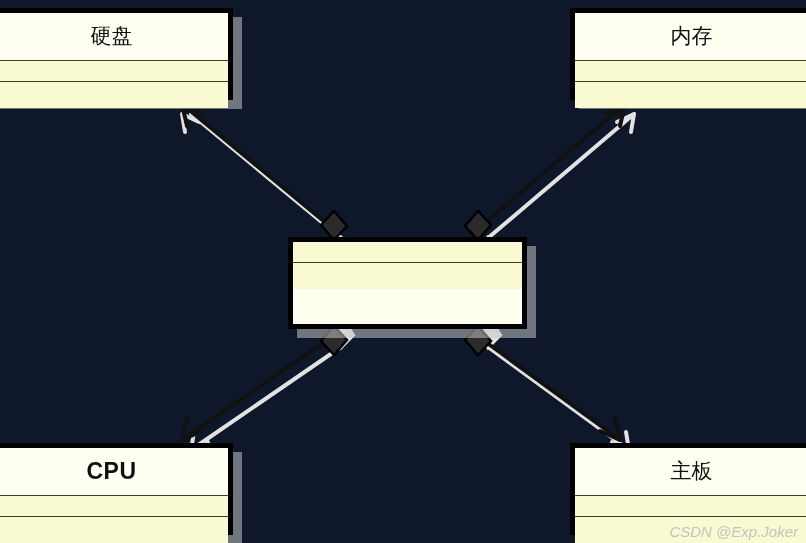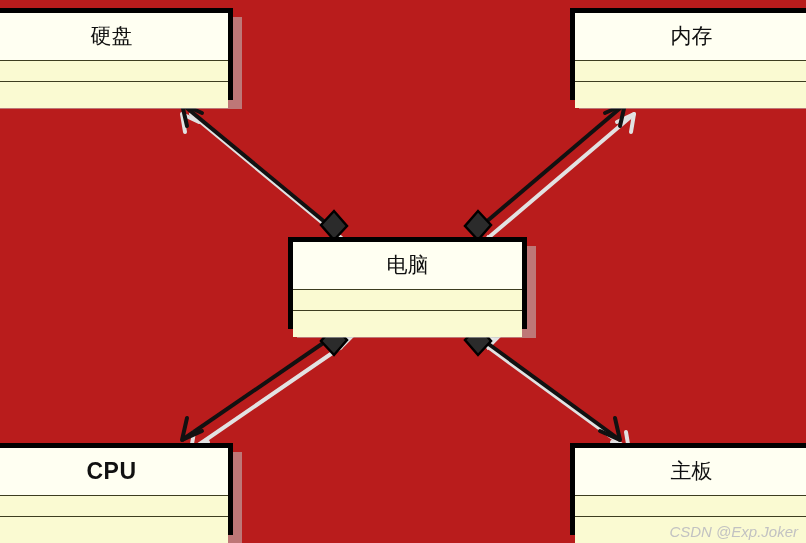--- a/index.html
+++ b/index.html
@@ -7,21 +7,21 @@
     padding: 0;
     background: #ffffff;
   }
   body {
     font-family: "Liberation Sans", sans-serif;
   }
   #canvas {
     position: relative;
     width: 806px;
     height: 543px;
-    background: #b91c1c;
+    background: #0f172a;
     overflow: hidden;
   }
 
   
   #edges {
     position: absolute;
     left: 0;
     top: 0;
     width: 806px;
     height: 543px;
@@ -132,21 +132,20 @@
     <div class="uml-ops"></div>
   </div>
 
   <div class="uml-class" style="left:570px; top:8px; width:243px; height:92px;">
     <div class="uml-name">内存</div>
     <div class="uml-attrs"></div>
     <div class="uml-ops"></div>
   </div>
 
   <div class="uml-class" style="left:288px; top:237px; width:239px; height:92px;">
-    <div class="uml-name">电脑</div>
     <div class="uml-attrs"></div>
     <div class="uml-ops"></div>
   </div>
 
   <div class="uml-class" style="left:-10px; top:443px; width:243px; height:92px;">
     <div class="uml-name latin">CPU</div>
     <div class="uml-attrs"></div>
     <div class="uml-ops"></div>
   </div>
 

